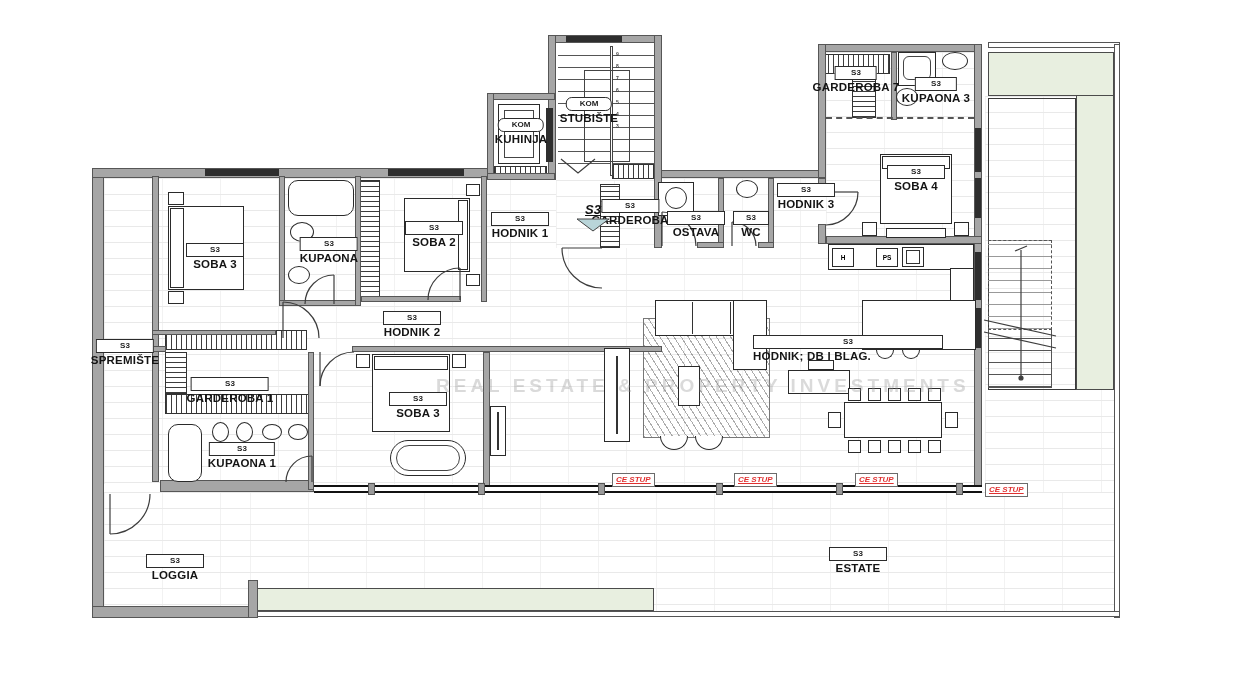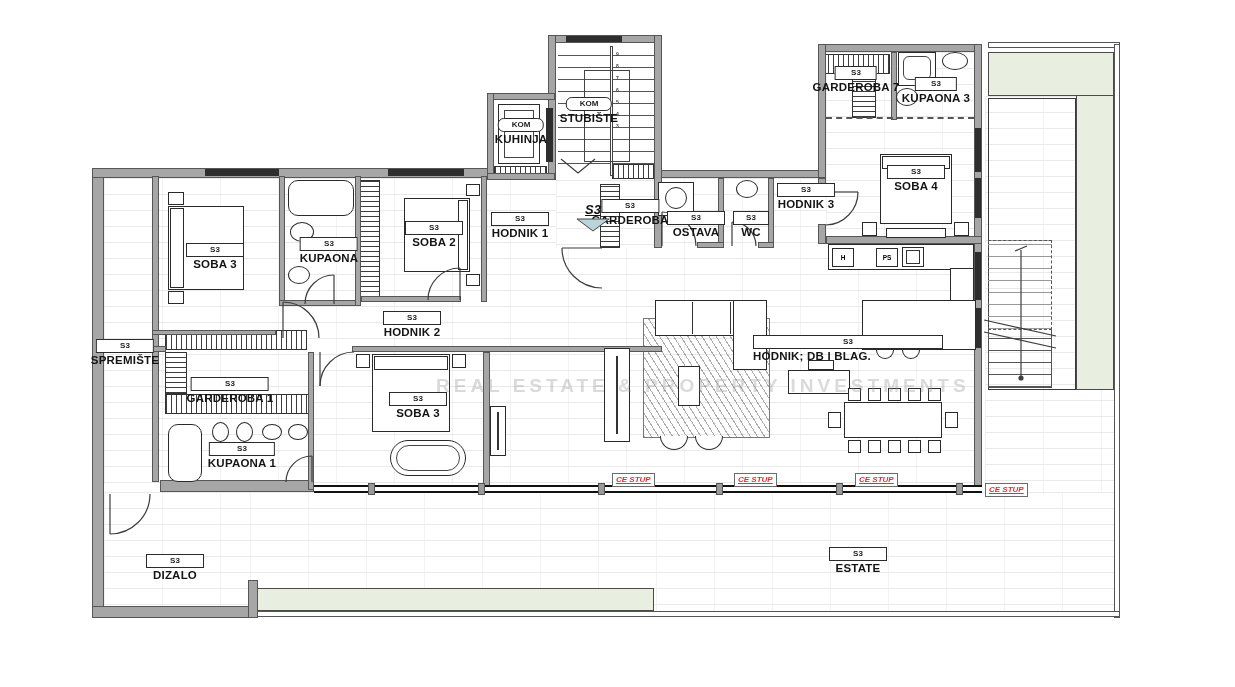--- a/index.html
+++ b/index.html
@@ -357,21 +357,21 @@
   <div class="lbl" style="left:242px;top:442px;">
     <div class="tag" style="min-width:64px;">S3</div>
     <div class="name">KUPAONA 1</div>
   </div>
   <div class="lbl left" style="left:753px;top:335px;">
     <div class="tag wide">S3</div>
     <div class="name">HODNIK; DB I BLAG.</div>
   </div>
   <div class="lbl" style="left:175px;top:554px;">
     <div class="tag">S3</div>
-    <div class="name">DIZALO</div>
+    <div class="name">LOGGIA</div>
   </div>
   <div class="lbl" style="left:858px;top:547px;">
     <div class="tag">S3</div>
     <div class="name">ESTATE</div>
   </div>
 
   <span class="redlbl" style="left:612px;top:473px;">CE STUP</span>
   <span class="redlbl" style="left:734px;top:473px;">CE STUP</span>
   <span class="redlbl" style="left:855px;top:473px;">CE STUP</span>
   <span class="redlbl" style="left:985px;top:483px;">CE STUP</span>

